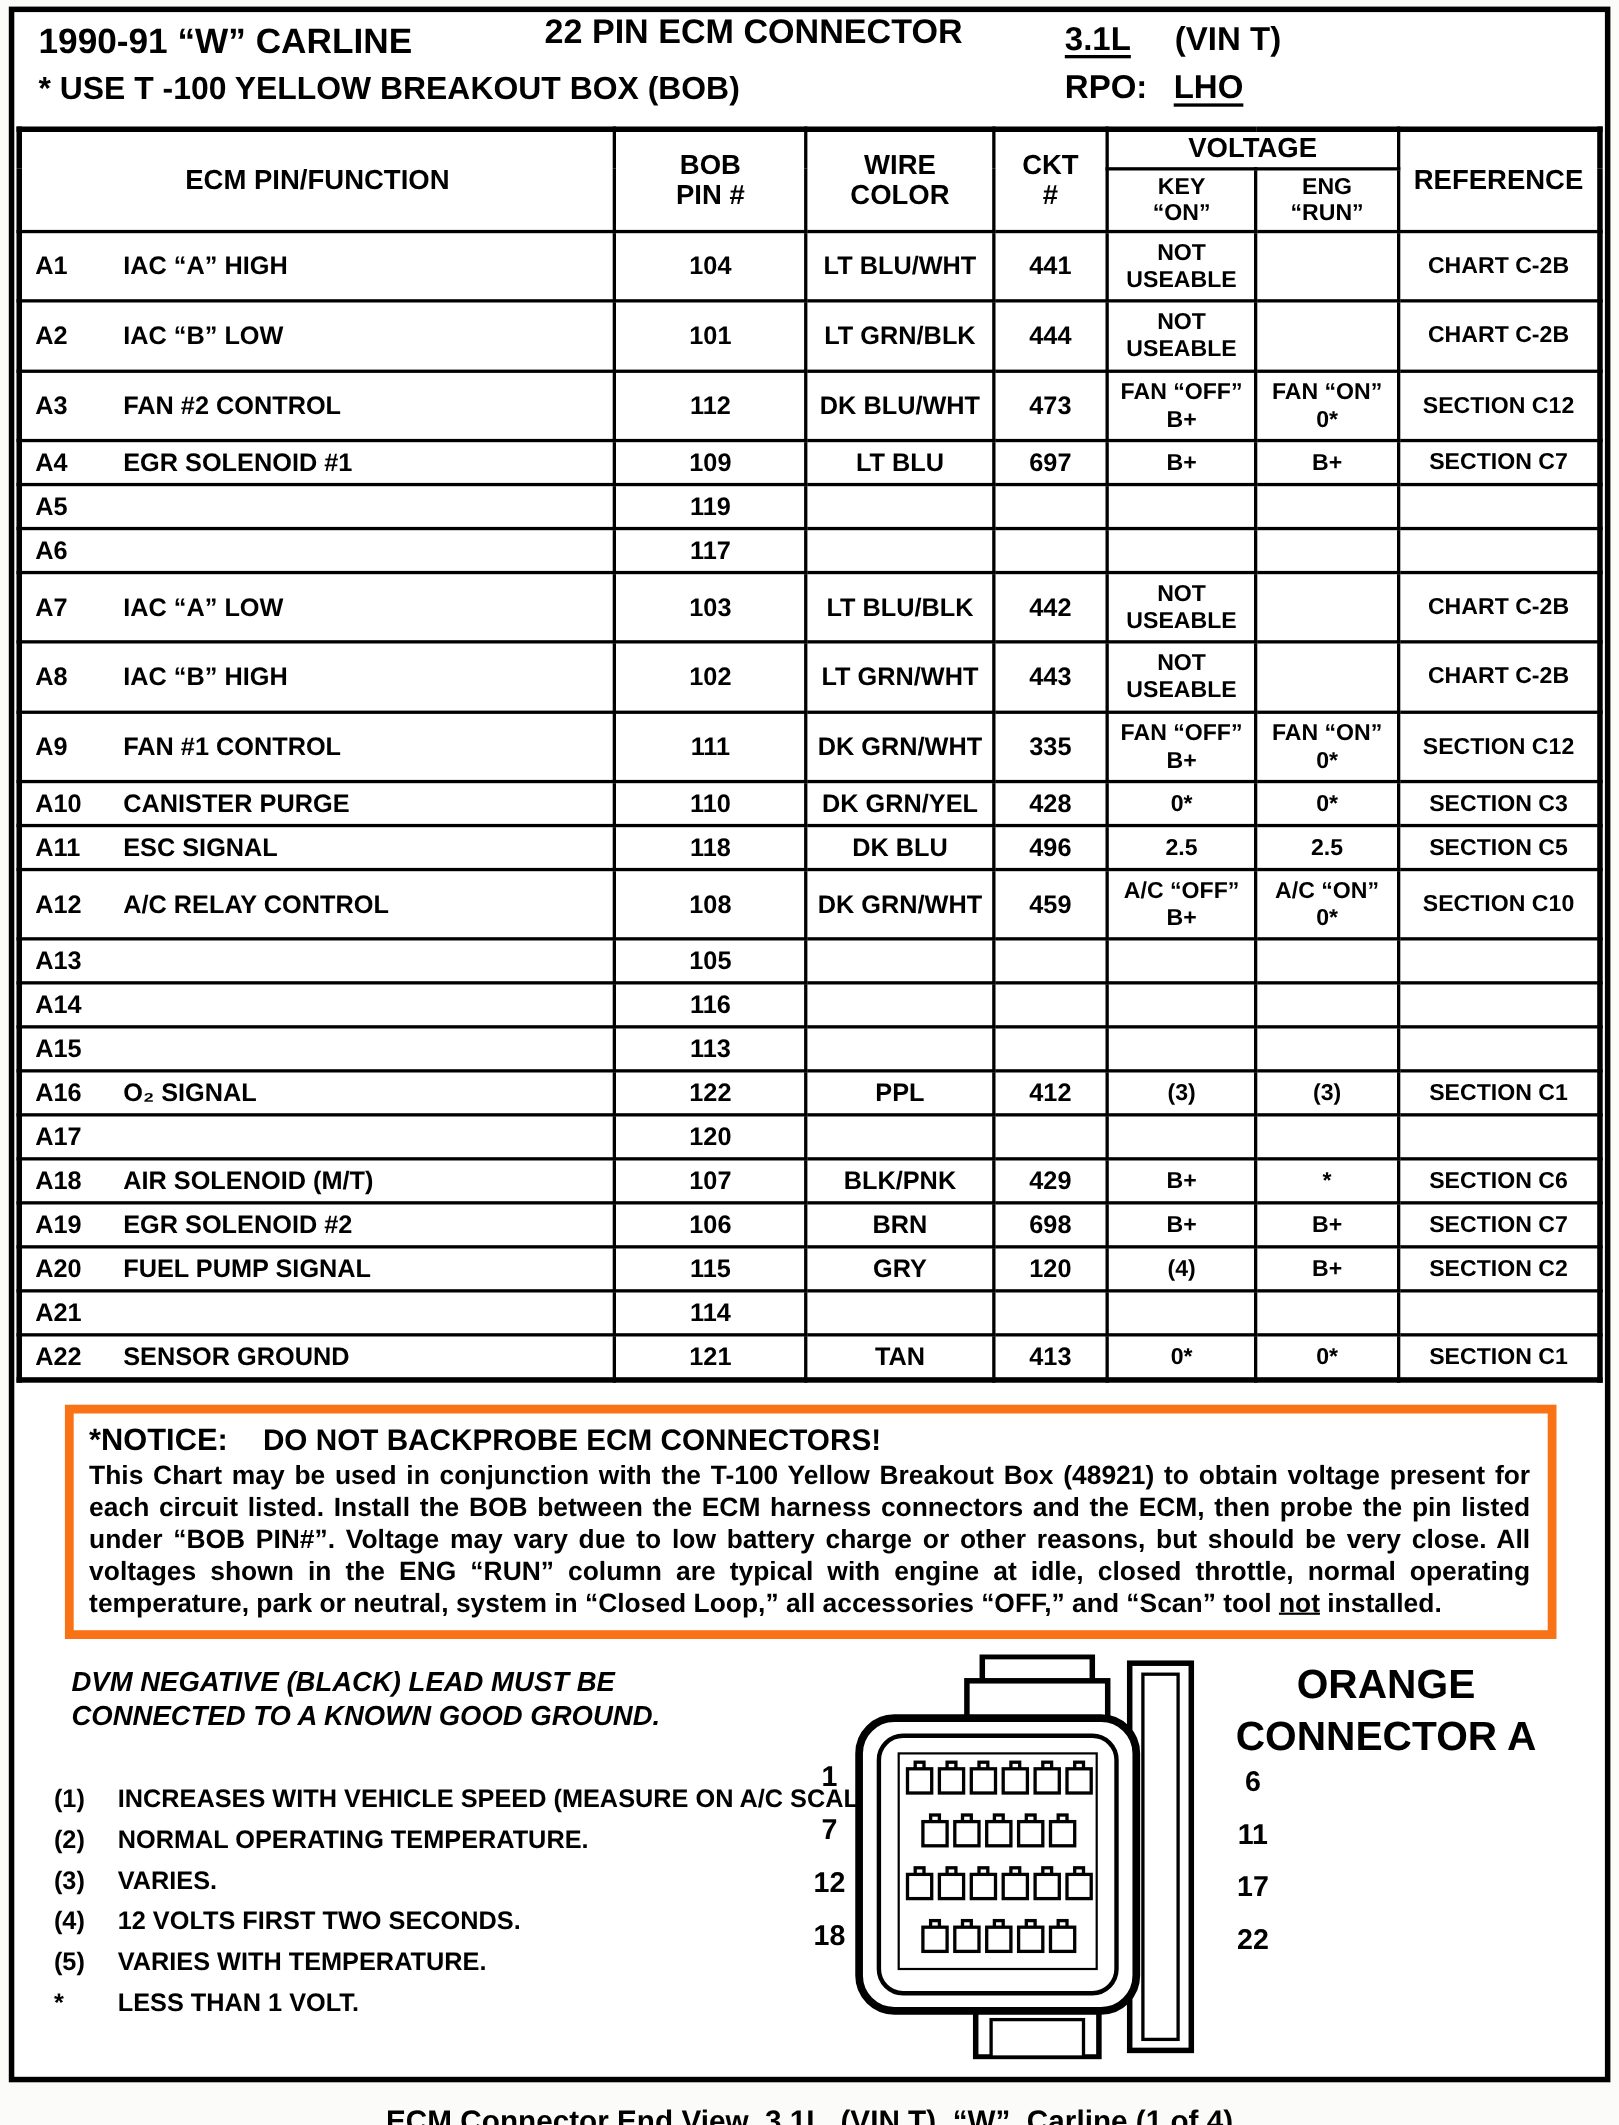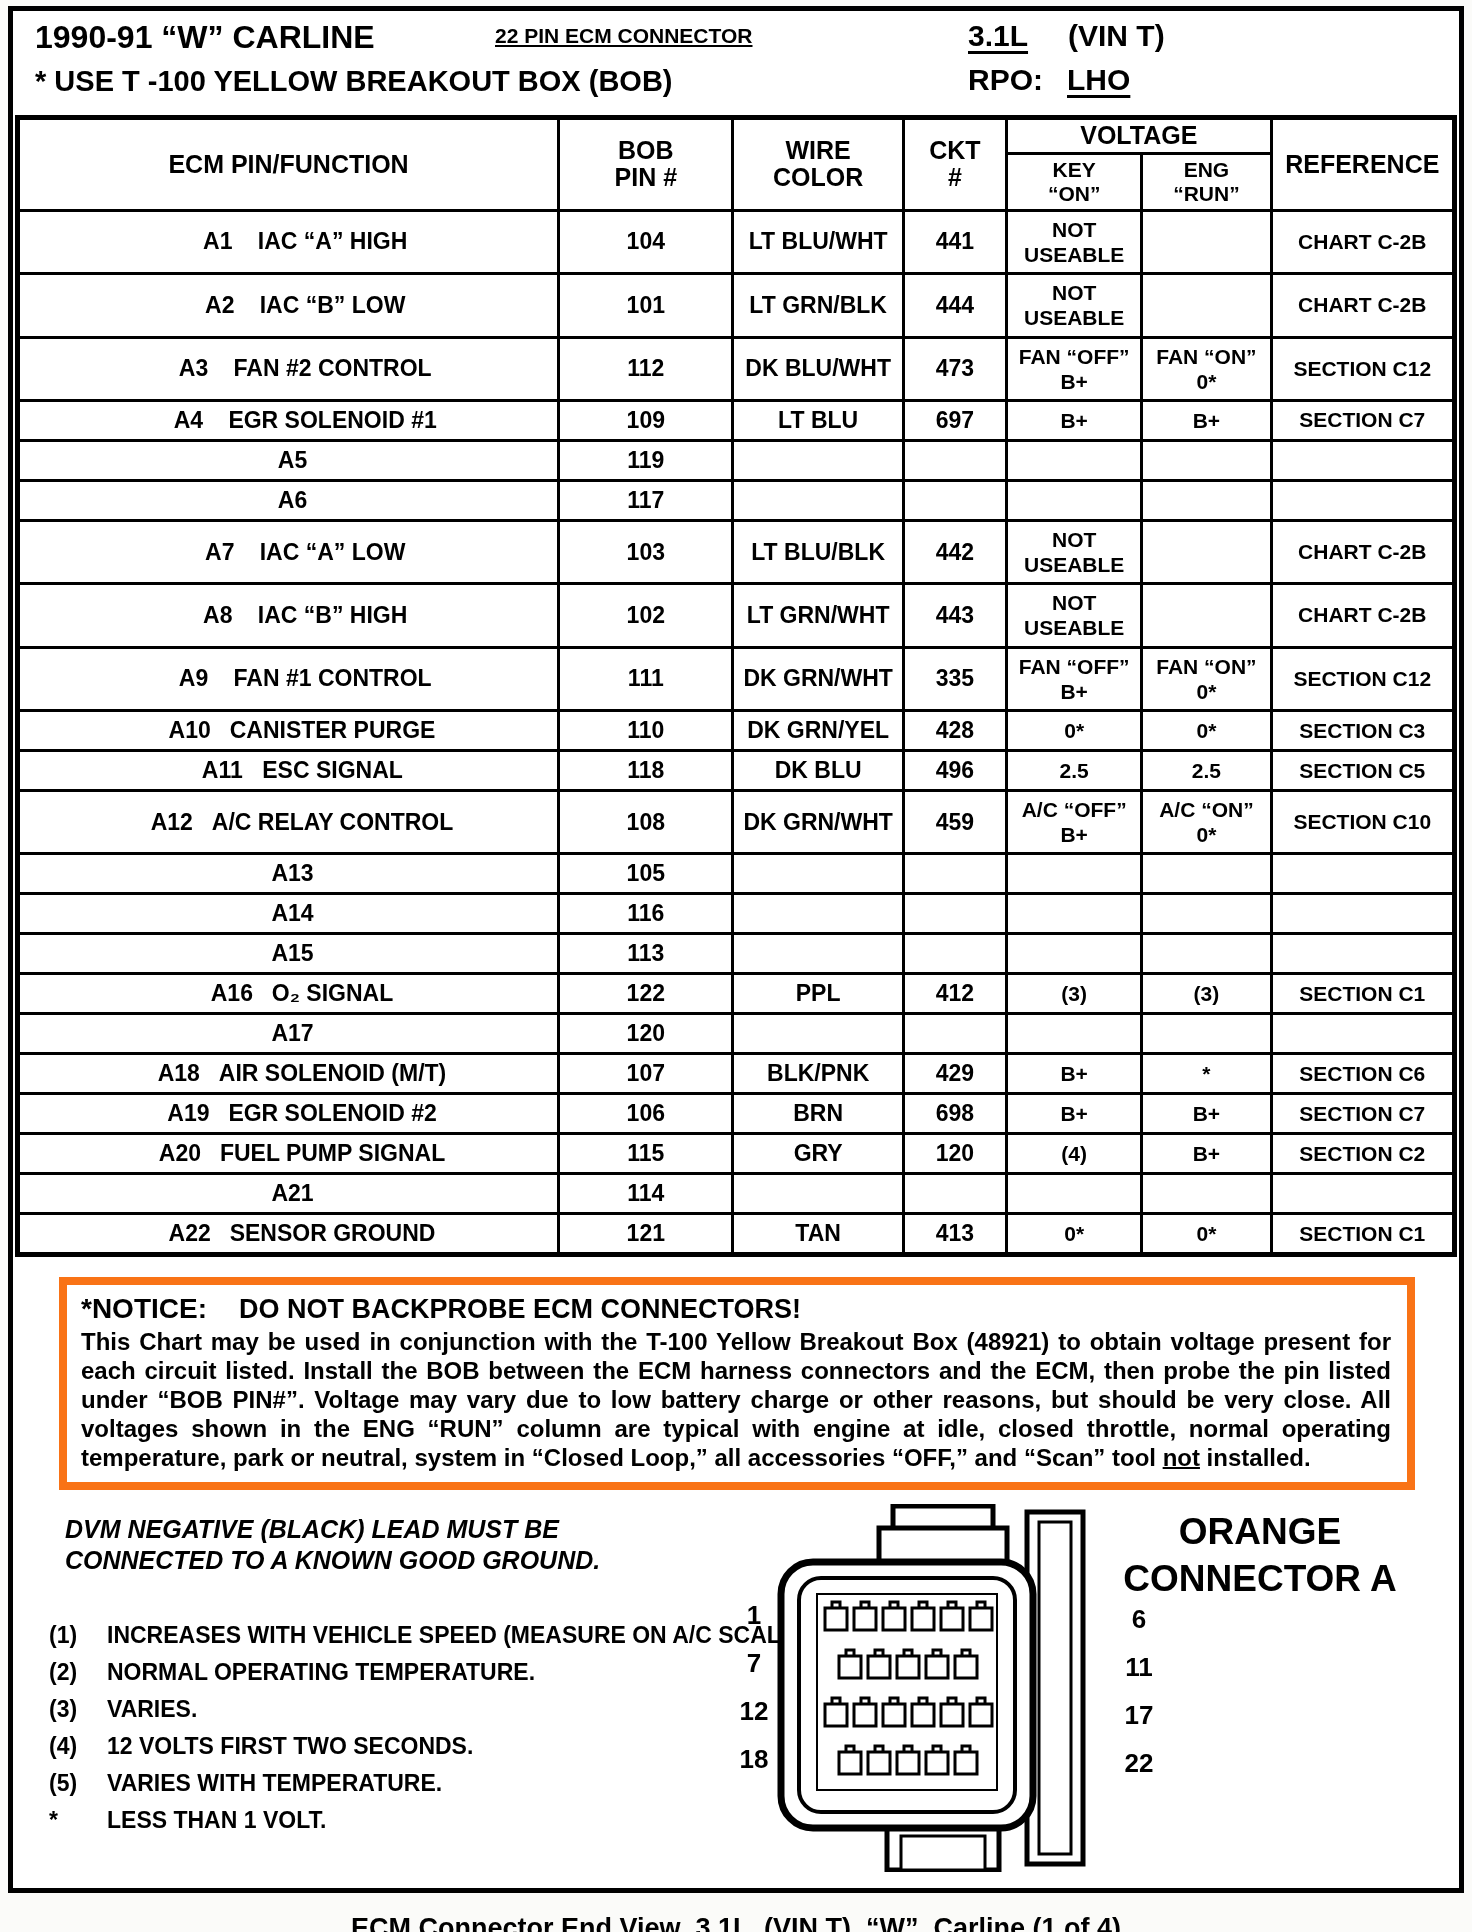--- a/index.html
+++ b/index.html
@@ -6,36 +6,36 @@
   body{
     width:1472px;height:1932px;background:#fbfbf9;color:#000;
     font-family:"Liberation Sans",sans-serif;font-weight:bold;
     overflow:hidden;position:relative;
   }
   .outer{margin:6px 8px 0 8px;border:5px solid #000;padding-bottom:6px;background:#fff;}
 
   
   .page-header{position:relative;height:104px;}
   .h-t1{position:absolute;left:22px;top:8px;font-size:32px;}
-  .h-t2{position:absolute;left:482px;top:13px;font-size:21px;text-decoration:underline;}
+  .h-t2{position:absolute;left:482px;top:0;font-size:31px;}
   .h-r1{position:absolute;left:955px;top:8px;font-size:30px;}
   .h-r1 .eng{margin-right:40px;}
   .h-t3{position:absolute;left:22px;top:54px;font-size:29px;}
   .h-r2{position:absolute;left:955px;top:52px;font-size:30px;}
   .h-r2 .rpo-l{margin-right:24px;}
   .u{text-decoration:underline;text-decoration-thickness:3px;text-underline-offset:5px;}
 
   
   .ecm-table{border-collapse:collapse;table-layout:fixed;width:calc(100% - 4px);margin:0 2px;border:5px solid #000;}
   .ecm-table th,.ecm-table td{border:3px solid #000;}
   .ecm-table th{font-size:25px;line-height:1.1;padding:4px 2px;text-align:center;white-space:pre-line;vertical-align:middle;}
   .ecm-table th.sub{font-size:21px;line-height:1.15;padding:3px 2px;}
   .ecm-table th.th-volt{padding:2px;}
   .ecm-table td{font-size:23px;padding:5px 4px;vertical-align:middle;}
-  td.td-pf{text-align:center;padding-left:12px;}
+  td.td-pf{text-align:left;padding-left:12px;}
   .pin{display:inline-block;width:80px;}
   td.ctr{text-align:center;}
   td.volt{font-size:21px;white-space:pre-line;line-height:1.2;}
   td.ref{font-size:21px;}
 
   
   .notice{margin:20px 44px 0 46px;border:8px solid #f97316;padding:8px 16px 10px 14px;}
   .notice-title{font-size:27px;margin-bottom:2px;}
   .nt-star{margin-right:32px;font-size:28px;}
   .notice-body{margin:0;font-size:24px;line-height:29px;text-align:justify;}

